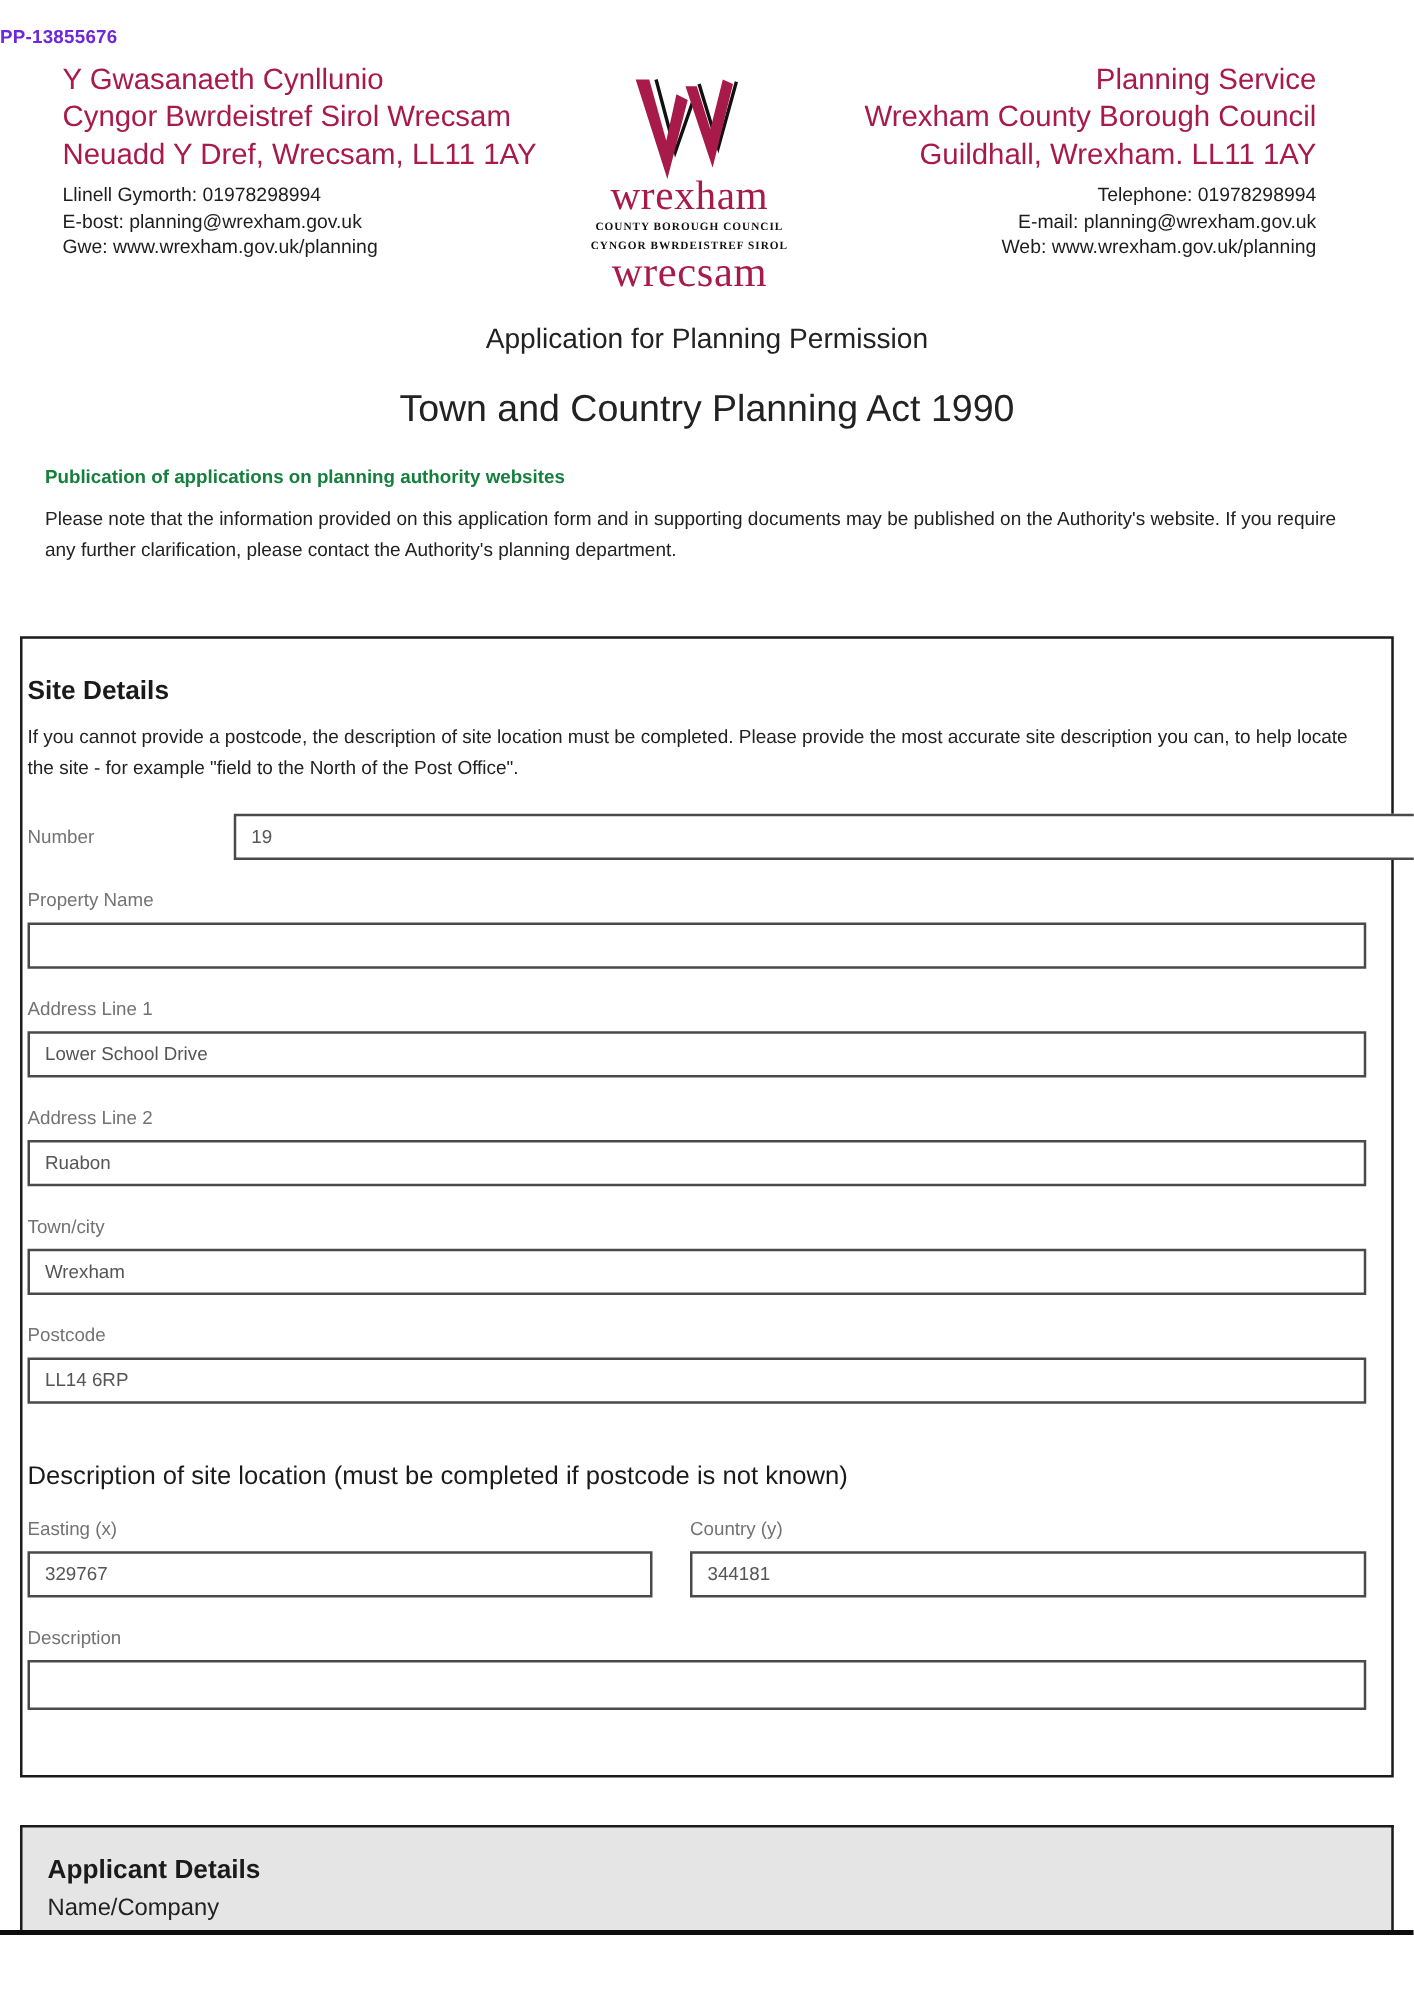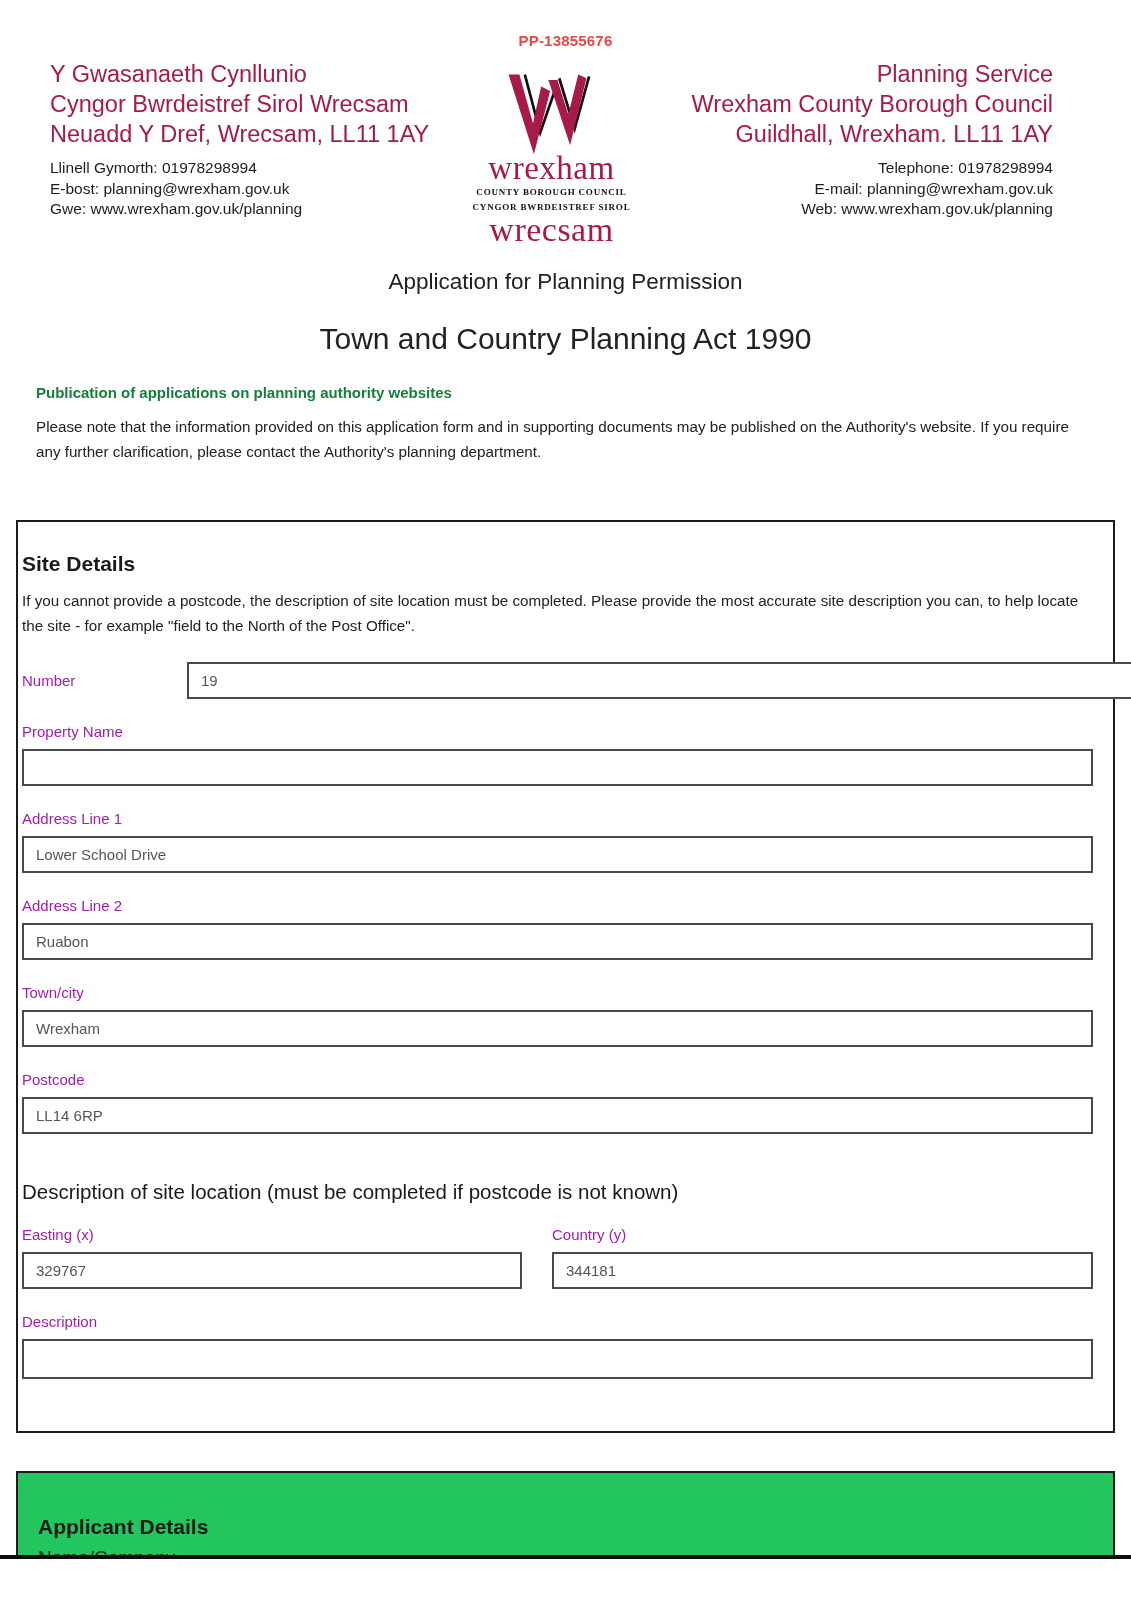--- a/index.html
+++ b/index.html
@@ -5,21 +5,21 @@
   * { margin:0; padding:0; box-sizing:border-box; }
   html,body { background:#ffffff; }
   body {
     width:1131px; height:1600px;
     font-family:"Liberation Sans", sans-serif;
     color:#222222;
     overflow:hidden;
     position:relative;
   }
   
-  .pp-top { padding-top:32px; text-align:center; font-size:15px; font-weight:bold; color:#ef4444; letter-spacing:0.2px; }
+  .pp-top { padding-top:21px; font-size:15px; font-weight:bold; color:#6d28d9; letter-spacing:0.2px; }
 
   
   .header { display:flex; align-items:flex-start; padding:10px 78px 0 50px; }
   .h-left { flex:1; }
   .h-right { flex:1; text-align:right; }
   .brand-line { color:#A81A4A; font-size:23.5px; line-height:30px; white-space:nowrap; }
   .contact { margin-top:9px; }
   .contact-line { font-size:15.5px; line-height:20.5px; color:#1d1d1d; white-space:nowrap; }
   .h-center { width:180px; text-align:center; padding-top:12px; flex:0 0 auto; }
   .logo-mark { display:block; margin:0 auto; }
@@ -34,21 +34,21 @@
   
   .pub { margin:28px 36px 0 36px; }
   .pub-h { font-size:15px; font-weight:bold; color:#15803d; }
   .pub-p { margin-top:14px; font-size:15.2px; line-height:24.5px; color:#222; max-width:1058px; }
 
   
   .box { margin:56px 16px 0 16px; border:2px solid #1b1b1b; padding:14px 20px 52px 4px; background:#fff; }
   .sec-h { font-size:21px; font-weight:bold; color:#1a1a1a; margin-top:16px; }
   .intro { margin-top:13px; font-size:15.2px; line-height:24.5px; color:#222; }
 
-  .field-label { font-size:15px; color:#a21caf; }
+  .field-label { font-size:15px; color:#737373; }
   input.tbox {
     height:37px; border:2px solid #4a4a4a; background:#fff;
     font-family:"Liberation Sans", sans-serif; font-size:15px; color:#555;
     padding:0 12px; width:100%;
   }
   
   .row-inline { margin-top:24px; display:flex; align-items:center; }
   .lab-w1 { width:165px; flex:0 0 auto; }
   .inp-w { width:335px; flex:0 0 auto; }
 
@@ -61,21 +61,21 @@
   .row-cols { margin-top:22px; display:flex; }
   .col-e { width:500px; margin-right:30px; flex:0 0 auto; }
   .col-n { flex:1; }
   .row-cols .field-label { margin-bottom:9px; }
 
   input.tall { height:40px; }
 
   
   .box-applicant {
     margin:38px 16px 0 16px; border:2px solid #1b1b1b; border-bottom:none;
-    padding:26px 20px 0 20px; height:84px; overflow:hidden; background:#22c55e;
+    padding:6px 20px 0 20px; height:84px; overflow:hidden; background:#e5e5e5;
   }
   .name-label { margin-top:8px; font-size:19px; color:#222; }
 
   .page-break { margin-top:0; width:1131px; height:4px; background:#0d0d0d; }
 </style>
 </head>
 <body>
 
 <div class="pp-top">PP-13855676</div>
 

